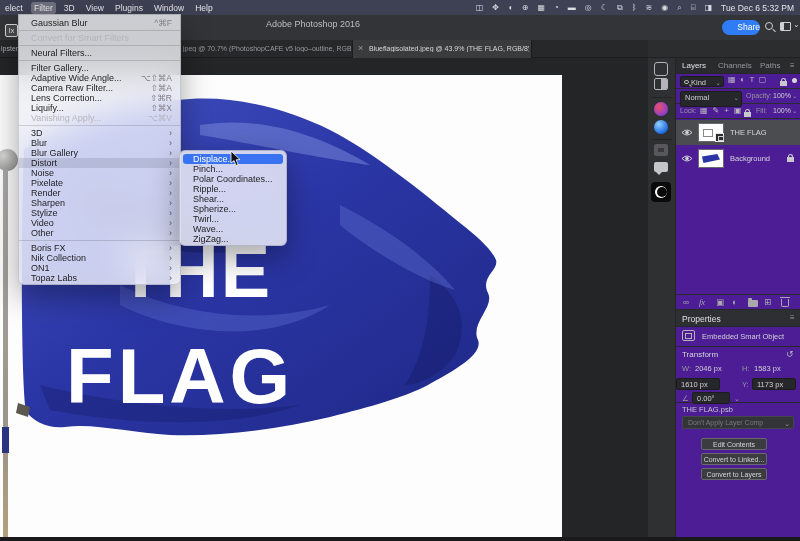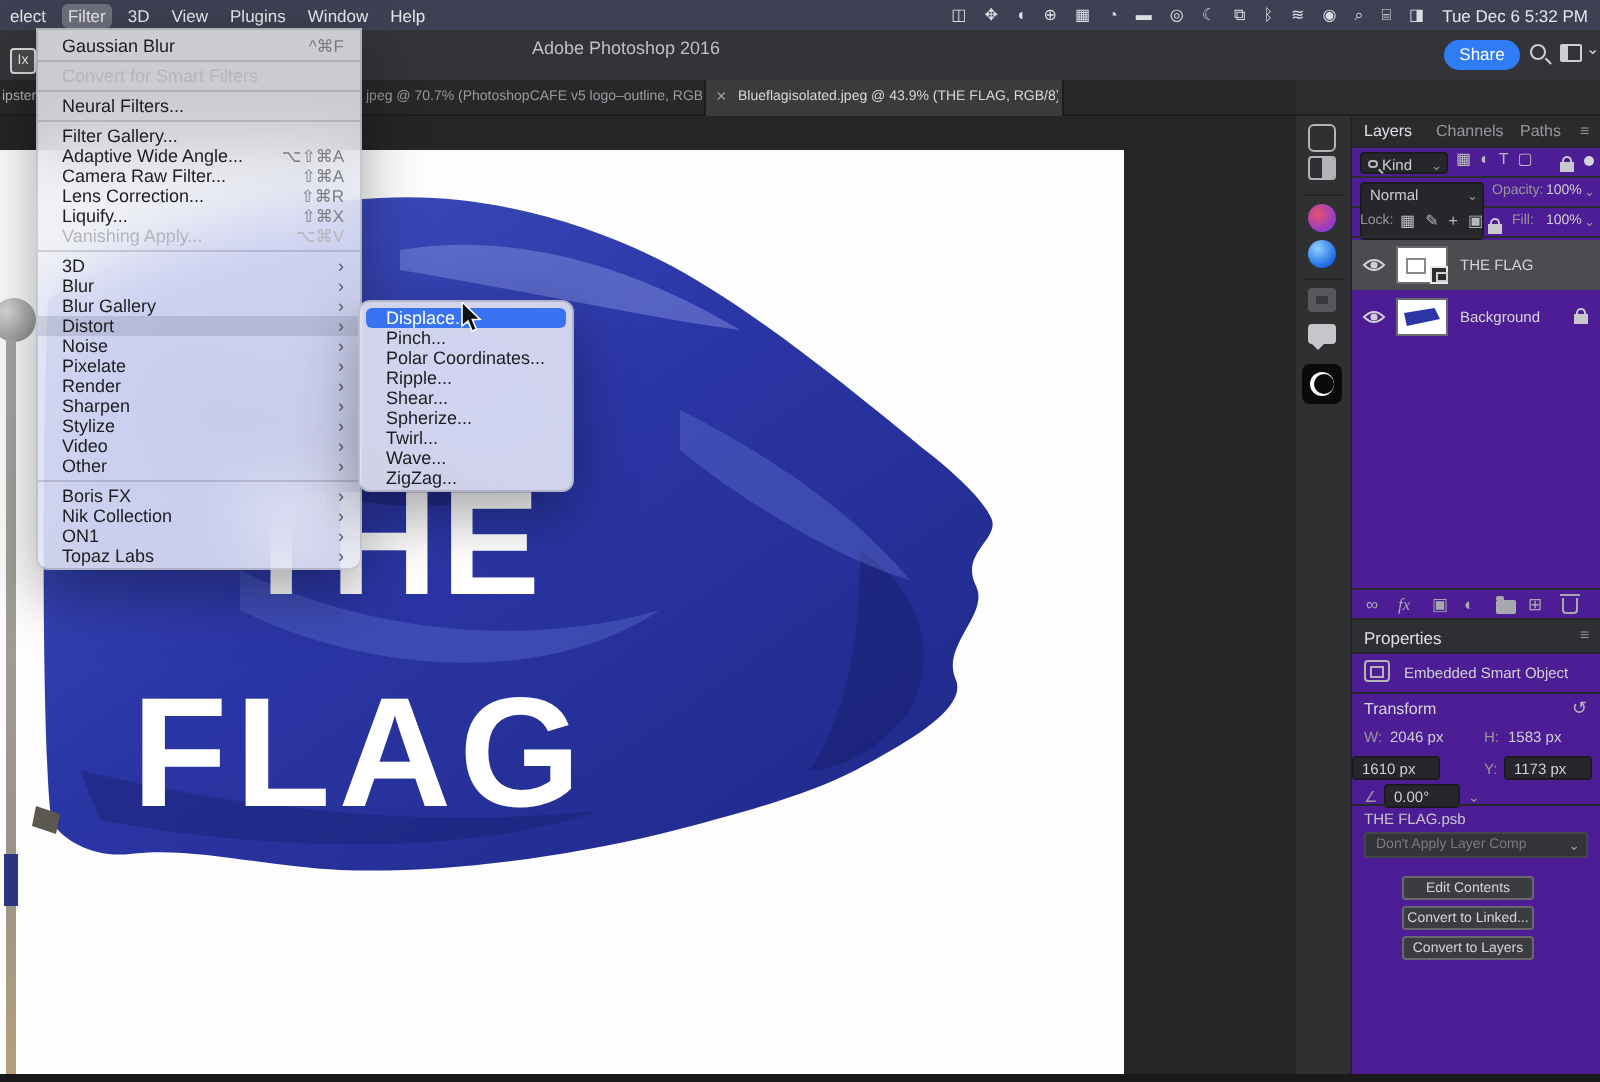--- a/index.html
+++ b/index.html
@@ -14,21 +14,21 @@
   #menubar .mb-item.active { background:rgba(255,255,255,.25); border-radius:3px; padding:1px 3px; }
   #menubar .mb-right { margin-left:auto; display:flex; align-items:center; gap:9px; padding-right:6px; }
   #menubar .st-icon { font-size:8px; color:#dcdce2; line-height:1; }
   #menubar .clock { font-size:8.5px; white-space:nowrap; }
 
   
   #titlebar { position:absolute; left:0; top:15px; width:800px; height:25px; background:#333437; z-index:5; }
   #app-title { position:absolute; left:218px; top:4px; width:190px; text-align:center;
     font-size:9px; color:#bfbfc4; }
   #share-btn { position:absolute; left:722px; top:5px; width:38px; height:15px; border-radius:8px;
-    color:#fff; font-size:8.5px; text-align:center; line-height:15px; }
+    color:#fff; font-size:8.5px; text-align:right; line-height:15px; }
   .tb-search { position:absolute; left:765px; top:7px; width:8px; height:8px;
     border:1.4px solid #cfcfd2; border-radius:50%; }
   .tb-search:after { content:""; position:absolute; left:6px; top:7px; width:4px; height:1.4px;
     background:#cfcfd2; transform:rotate(45deg); }
   .tb-workspace { position:absolute; left:780px; top:7px; width:11px; height:9px;
     border:1px solid #cfcfd2; border-radius:1px; }
   .tb-workspace:after { content:""; position:absolute; left:0; top:0; width:3px; height:7px; background:#cfcfd2; }
   .tb-chev { position:absolute; left:793px; top:5px; color:#cfcfd2; font-size:8px; }
 
   
@@ -85,21 +85,21 @@
   .kind-box { position:absolute; left:4px; top:2px; width:44px; height:11px; background:#26272a;
     border:1px solid #1c1c1e; border-radius:2px; }
   .kind-search { position:absolute; left:3px; top:2.5px; width:4.5px; height:4.5px; border:1px solid #b9b9bd; border-radius:50%; }
   .kind-search:after { content:""; position:absolute; left:3.6px; top:4px; width:2.5px; height:1px; background:#b9b9bd; transform:rotate(45deg); }
   .kind-lbl { position:absolute; left:10px; top:1px; font-size:7.5px; color:#d0d0d4; }
   .kind-chev { position:absolute; right:2px; top:2px; font-size:6.5px; color:#9a9a9e; }
   .f-icons { position:absolute; left:52px; top:1px; display:flex; gap:4.5px; font-size:8px; color:#b9b9bd; }
   .f-dot { position:absolute; left:116px; top:4px; width:5px; height:5px; border-radius:50%; background:#d6d6da; }
 
   #blend-row { top:31px; height:15px; border-bottom:1px solid #2a2b2d; }
-  .blend-box { position:absolute; left:4px; top:2px; width:62px; height:29px; background:#26272a;
+  .blend-box { position:absolute; left:4px; top:2px; width:62px; height:16px; background:#26272a;
     border:1px solid #1c1c1e; border-radius:2px; }
   .blend-lbl { position:absolute; left:4px; top:1px; font-size:7.5px; color:#d0d0d4; }
   .op-lbl { position:absolute; left:70px; top:3px; font-size:7px; color:#97979b; }
   .op-val { position:absolute; left:97px; top:3px; font-size:7px; color:#d0d0d4; }
   .op-chev { position:absolute; left:116px; top:3px; font-size:6.5px; color:#9a9a9e; }
 
   #lock-row { top:46px; height:15px; border-bottom:1px solid #2a2b2d; }
   .lock-lbl { position:absolute; left:4px; top:3px; font-size:7px; color:#97979b; }
   .lock-icons { position:absolute; left:24px; top:2px; display:flex; gap:5px; font-size:8px; color:#b9b9bd; }
   .fill-lbl { position:absolute; left:80px; top:3px; font-size:7px; color:#97979b; }

